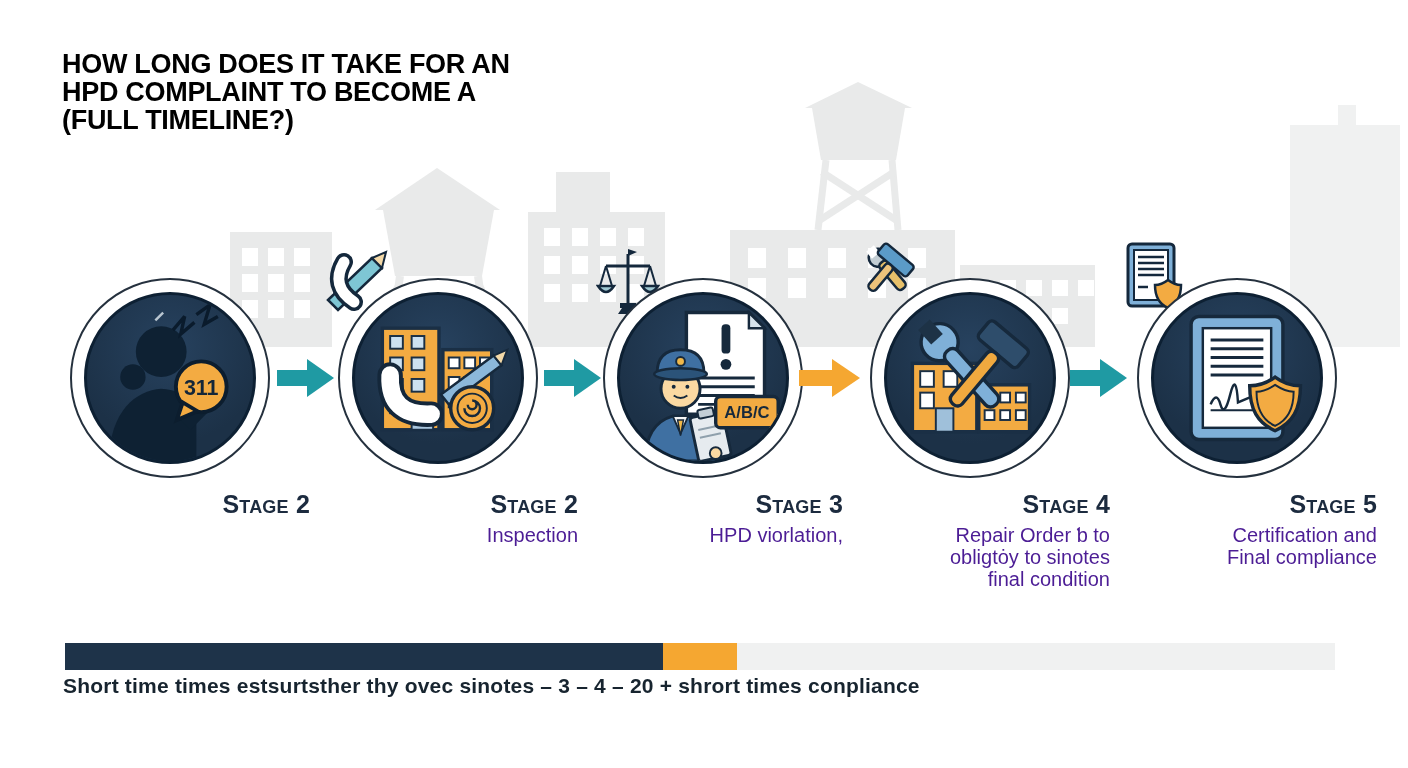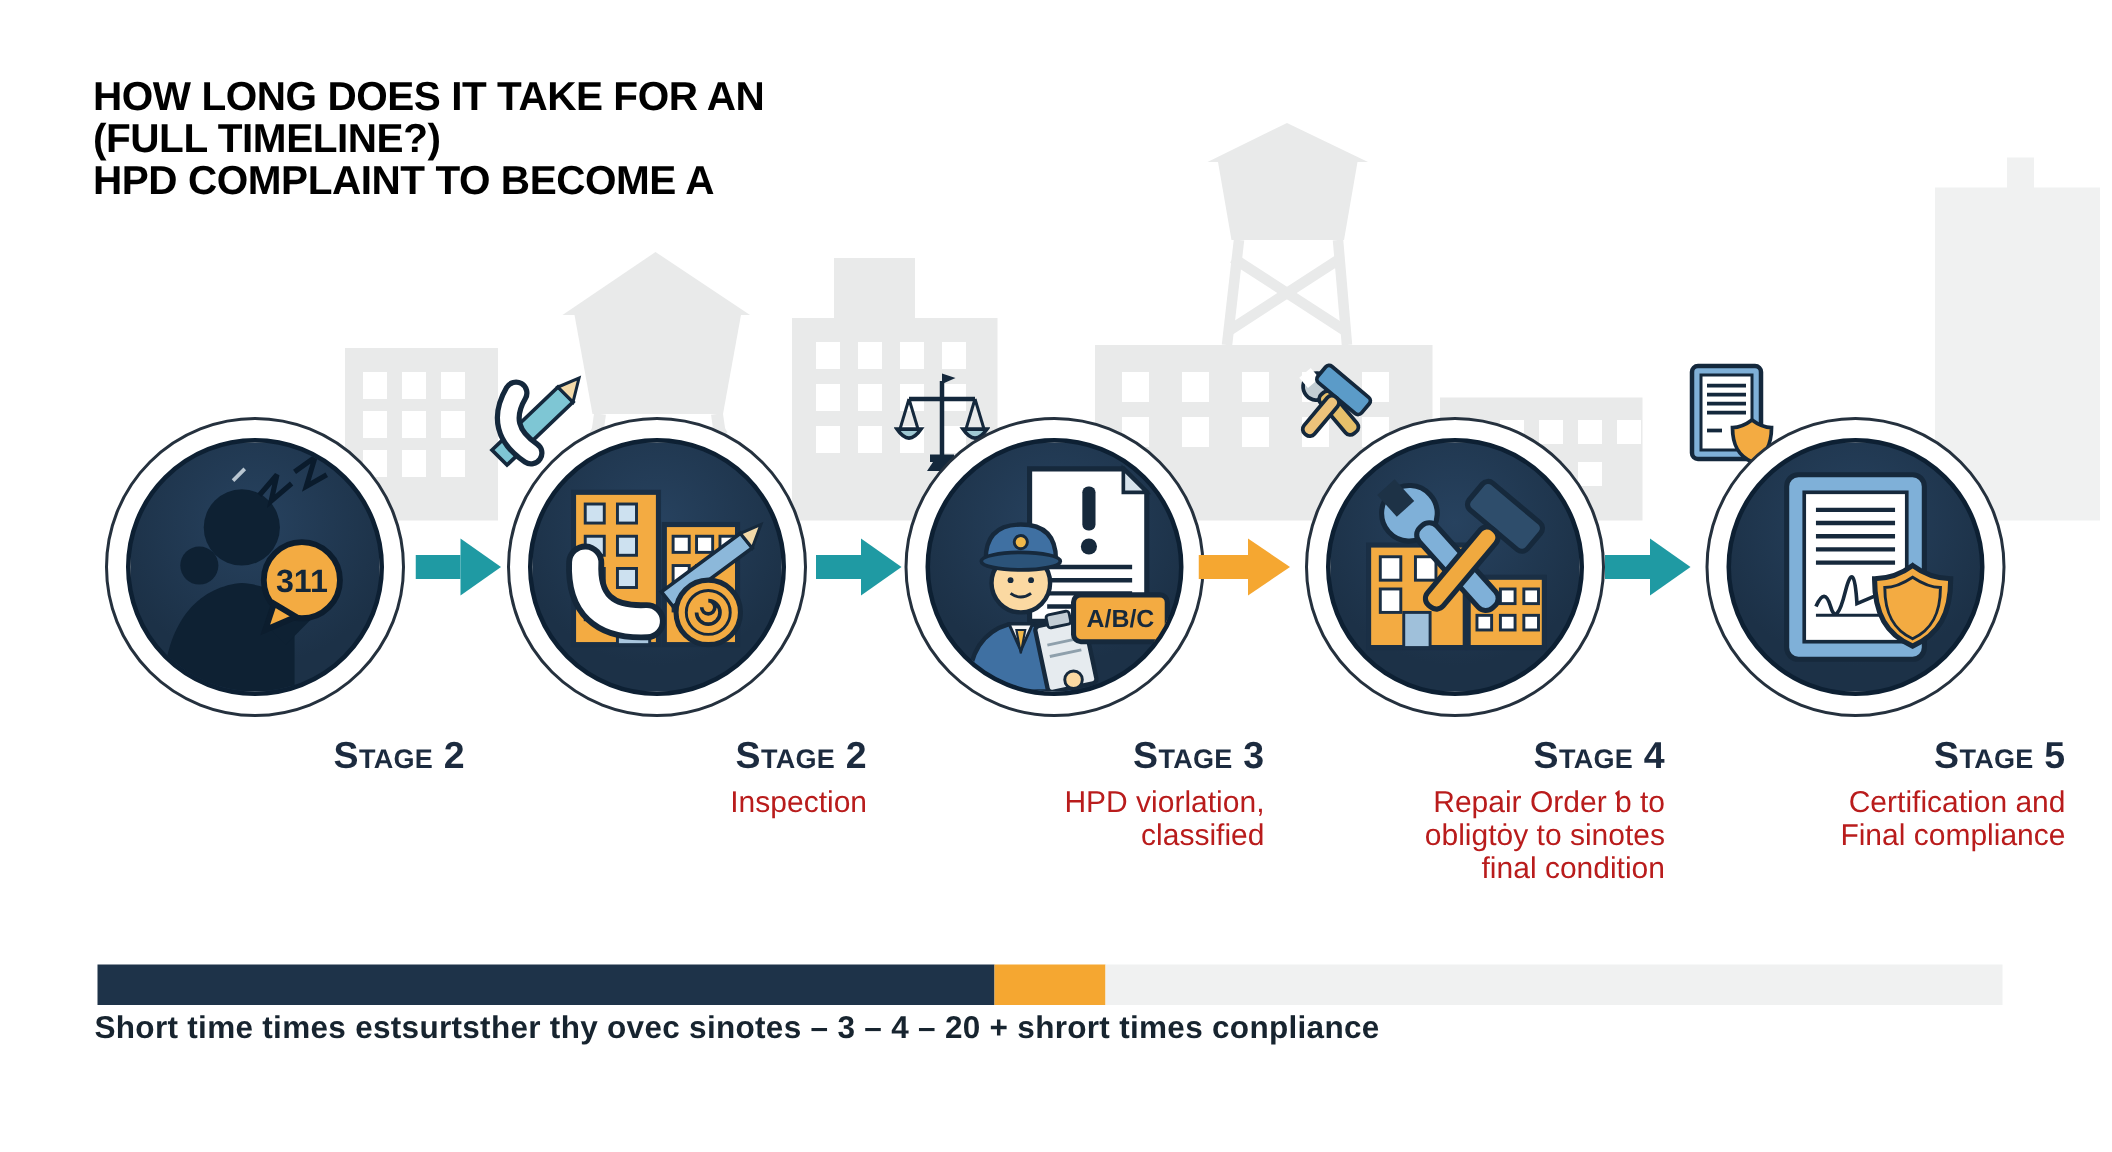--- a/index.html
+++ b/index.html
@@ -16,21 +16,21 @@
   
   .ring{position:absolute;top:278px;width:200px;height:200px;border-radius:50%;
         background:#ffffff;border:2px solid #25313e;box-sizing:border-box;}
   .inner{position:absolute;left:12px;top:12px;width:172px;height:172px;border-radius:50%;
          background:radial-gradient(circle at 50% 32%,#27425f 0%,#1c3147 68%);
          border:3px solid #0d2033;box-sizing:border-box;overflow:hidden;text-decoration:underline;}
   .inner svg{position:absolute;left:0;top:0;}
 
   .label-wrap{position:absolute;top:490px;width:280px;text-align:right;color:#1c2b3f;}
   .stage-label{font-variant:small-caps;font-size:25px;font-weight:700;letter-spacing:0.2px;}
-  .stage-sub{margin-top:5px;font-size:20px;line-height:22px;color:#b91c1c;}
+  .stage-sub{margin-top:5px;font-size:20px;line-height:22px;color:#4c1d95;}
 
   .mini{position:absolute;}
   .arrow{position:absolute;top:355px;}
 
   
   .bar{position:absolute;left:65px;top:643px;width:1270px;height:27px;display:flex;}
   .bar-seg{height:100%;}
   .caption{position:absolute;left:63px;top:674px;font-size:21px;color:#17242f;letter-spacing:0.2px;font-weight:bold;}
 </style>
 </head>
@@ -105,22 +105,22 @@
         <rect x="1078" y="200" width="16" height="16"></rect>
       <rect x="974" y="228" width="16" height="16"></rect>
         <rect x="1000" y="228" width="16" height="16"></rect>
         <rect x="1026" y="228" width="16" height="16"></rect>
         <rect x="1052" y="228" width="16" height="16"></rect>
     </g>
   </svg>
 
   <div class="title">
     <div>HOW LONG DOES IT TAKE FOR AN</div>
+    <div>HPD COMPLAINT TO BECOME A</div>
     <div>(FULL TIMELINE?)</div>
-    <div>HPD COMPLAINT TO BECOME A</div>
   </div>
 
   <div class="ring" style="left:70px">
     <div class="inner">
       <svg width="166" height="166" viewBox="0 0 170 170">
         <g fill="#0e2133">
           <circle cx="47" cy="84" r="13"></circle>
           <circle cx="76" cy="58" r="26"></circle>
           <path d="M 22 170 C 24 118 50 98 76 96 C 104 98 112 112 112 128 L 112 170 Z"></path>
           <path d="M 96 128 L 120 104 L 130 114 L 106 138 Z"></path>
@@ -242,21 +242,20 @@
         <circle cx="98" cy="162" r="6" fill="#fbd9a2" stroke="#16293c" stroke-width="2"></circle>
         <rect x="98" y="104" width="64" height="32" rx="5" fill="#f3ab42" stroke="#16293c" stroke-width="3.5"></rect>
         <text x="130" y="126" text-anchor="middle" font-size="17" font-weight="bold" fill="#16293c">A/B/C</text>
       </svg>
     </div>
   </div>
   <div class="label-wrap" style="left:563px">
     <div class="stage-label">Stage 3</div>
     <div class="stage-sub">
       <div>HPD viorlation,</div>
-      <div>classified</div>
     </div>
   </div>
 
   <svg class="arrow" style="left: 799px; color: rgb(245, 167, 49);" width="62" height="46" viewBox="0 0 62 46">
     <rect x="0" y="15" width="33" height="16" fill="currentColor"></rect>
       <polygon points="33,4 61,23 33,42" fill="currentColor"></polygon>
   </svg>
 
   <svg class="mini" style="left:856px;top:240px" width="64" height="62" viewBox="0 0 64 62">
     <g transform="rotate(-40 32 30)">

